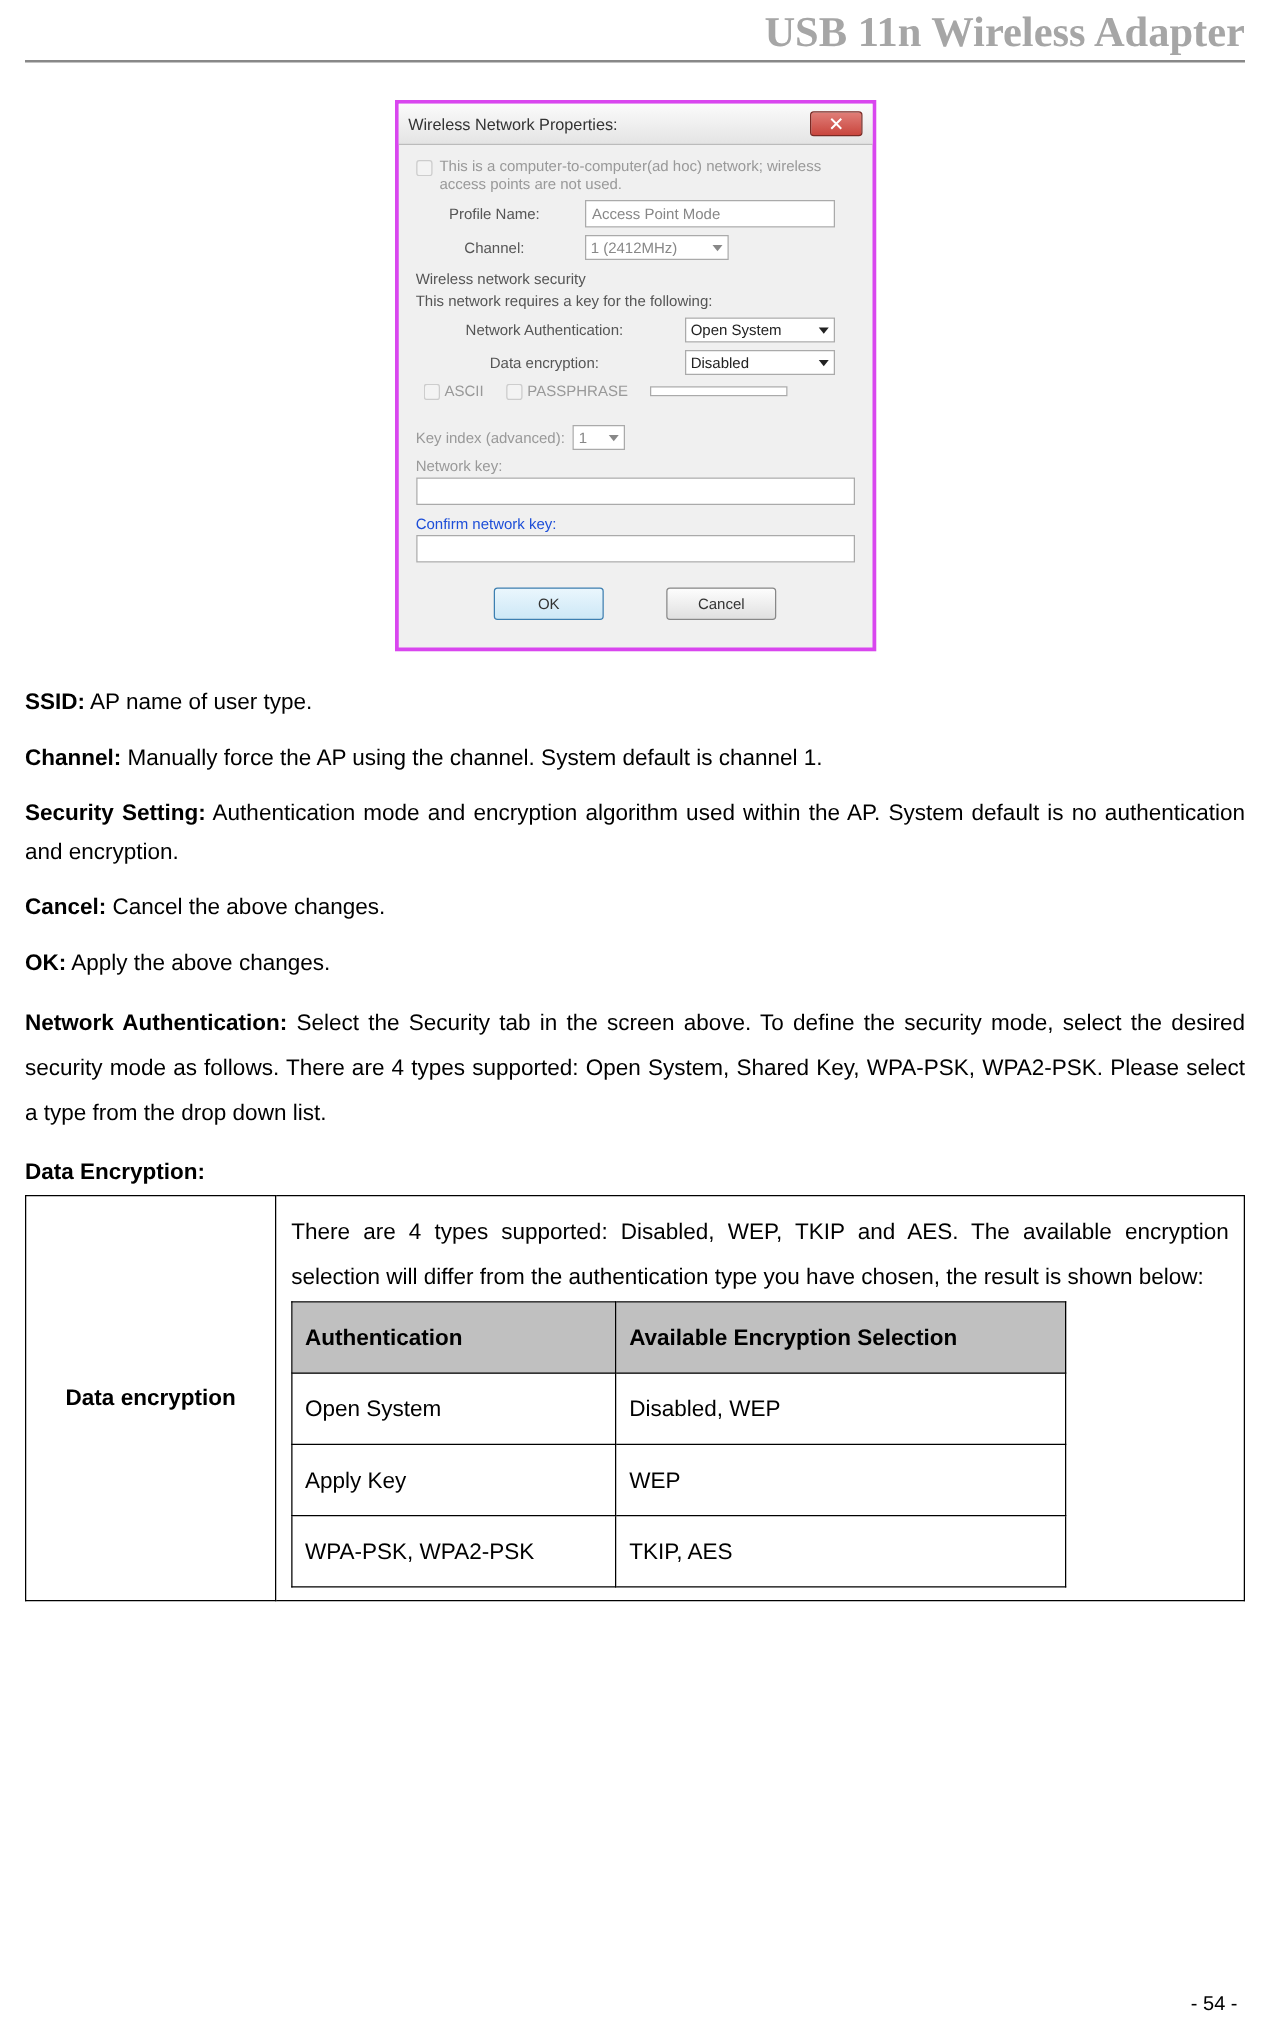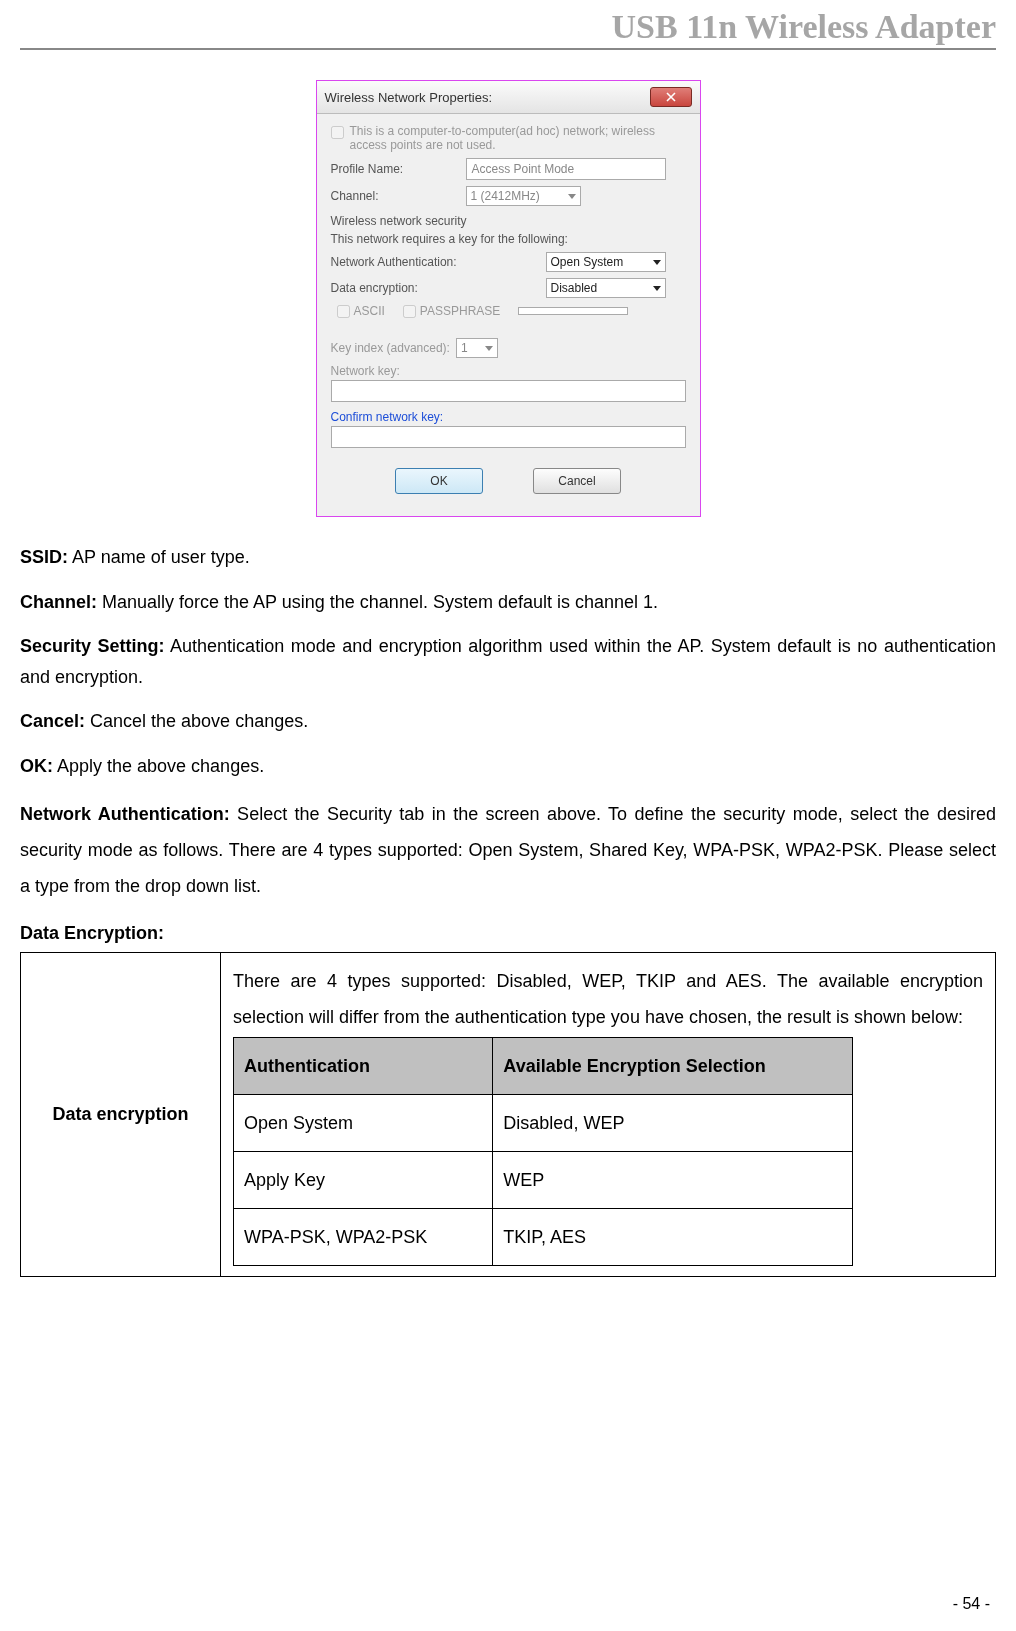--- a/index.html
+++ b/index.html
@@ -26,21 +26,21 @@
       text-align: right;
       padding-bottom: 2px;
     }
     .dialog-wrapper {
       display: flex;
       justify-content: center;
       margin: 30px 0 25px 0;
     }
     .dialog {
       width: 385px;
-      border: 1px solid #d946ef;
+      border: 3px solid #d946ef;
       background: #f0f0f0;
       font-family: "Segoe UI", Tahoma, sans-serif;
       font-size: 12px;
     }
     .titlebar {
       background: linear-gradient(to bottom, #fbfbfb, #e4e4e4);
       border-bottom: 1px solid #bbb;
       padding: 6px 8px;
       display: flex;
       justify-content: space-between;
@@ -63,21 +63,21 @@
       padding: 10px 14px 14px 14px;
       color: #555;
     }
     .row {
       display: flex;
       align-items: center;
       margin-bottom: 6px;
     }
     .row label.left {
       width: 135px;
-      text-align: left;
+      text-align: center;
       padding-right: 9px;
       color: #555;
     }
     .checkbox-row {
       display: flex;
       align-items: flex-start;
       margin-bottom: 6px;
     }
     .checkbox-row input { margin-right: 6px; margin-top: 2px; }
     .textinput {

